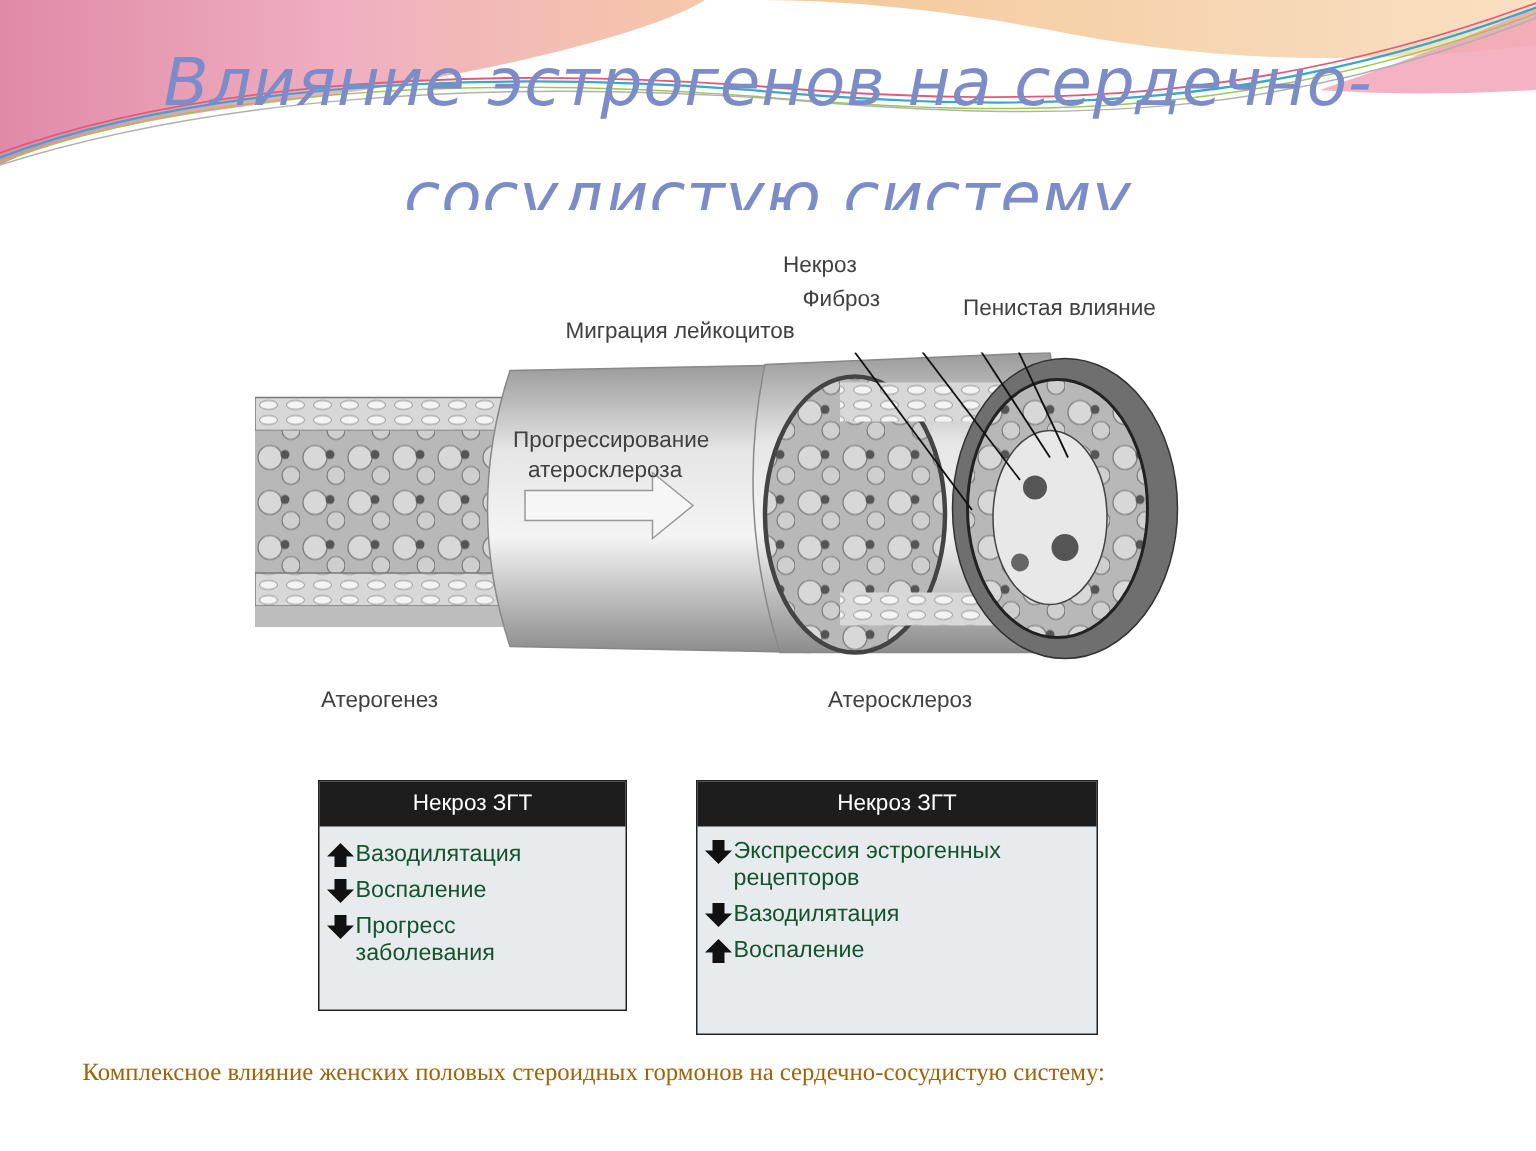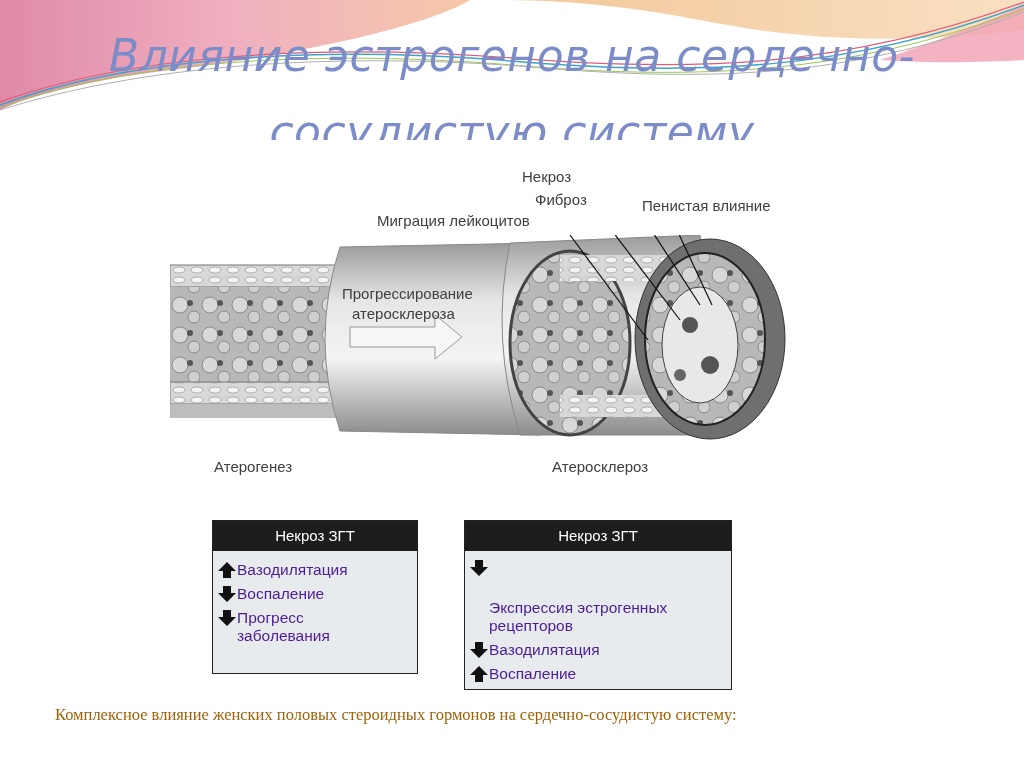--- a/index.html
+++ b/index.html
@@ -5,21 +5,21 @@
   html, body { margin:0; padding:0; }
   body { width:1024px; height:767px; position:relative; overflow:hidden; background:#ffffff; font-family:"Liberation Sans", sans-serif; }
   .bg-wave { position:absolute; left:0; top:0; width:1024px; height:140px; }
   .title { position:absolute; left:0; width:1024px; text-align:center; color:#7b8cc8; font-family:"DejaVu Sans", sans-serif; font-style:italic; font-size:44px; line-height:56px; letter-spacing:0.5px; }
   .title.l1 { top:28px; }
   .title.l2 { top:104px; }
   .figure { position:absolute; left:152px; top:140px; width:730px; height:550px; background:#ffffff; }
   .lbl { position:absolute; color:#404040; font-size:15px; white-space:nowrap; }
   .panel { position:absolute; background:#e8ebee; border:1.5px solid #222; }
   .panel-head { background:#1d1d1d; color:#fff; text-align:center; font-size:15px; height:30px; line-height:30px; }
-  .row { display:flex; align-items:flex-start; font-size:15.5px; color:#4c1d95; line-height:18px; margin-top:6px; }
+  .row { display:flex; align-items:flex-start; font-size:15.5px; color:#14532d; line-height:18px; margin-top:6px; }
   .row .arr { width:20px; height:18px; flex:0 0 20px; display:flex; align-items:center; justify-content:center; }
   .caption { position:absolute; left:55px; top:704px; width:920px; font-family:"Liberation Serif", serif; font-size:16.5px; line-height:22px; color:#a16207; }
 </style>
 </head>
 <body>
 
 <svg class="bg-wave" viewBox="0 0 1024 140" preserveAspectRatio="none">
   <defs>
     <linearGradient id="g1" x1="0" y1="0" x2="1" y2="0">
       <stop offset="0" stop-color="#e08aa8"></stop>
@@ -132,21 +132,21 @@
 
   <div class="panel" style="left:312px;top:380px;width:266px;height:168px;">
     <div class="panel-head">Некроз ЗГТ</div>
     <div style="padding:2px 4px;">
       <div class="row">
         <span class="arr">
             <svg width="18" height="16">
               <path d="M9,16 L18,7 L13,7 L13,0 L5,0 L5,7 L0,7 Z" fill="#111"></path>
             </svg>
           </span>
-        <span style="width:235px;margin-top:40px;">Экспрессия эстрогенных рецепторов</span>
+        <span style="width:235px;">Экспрессия эстрогенных рецепторов</span>
       </div>
       <div class="row">
         <span class="arr">
             <svg width="18" height="16">
               <path d="M9,16 L18,7 L13,7 L13,0 L5,0 L5,7 L0,7 Z" fill="#111"></path>
             </svg>
           </span>
         <span>Вазодилятация</span>
       </div>
       <div class="row">

